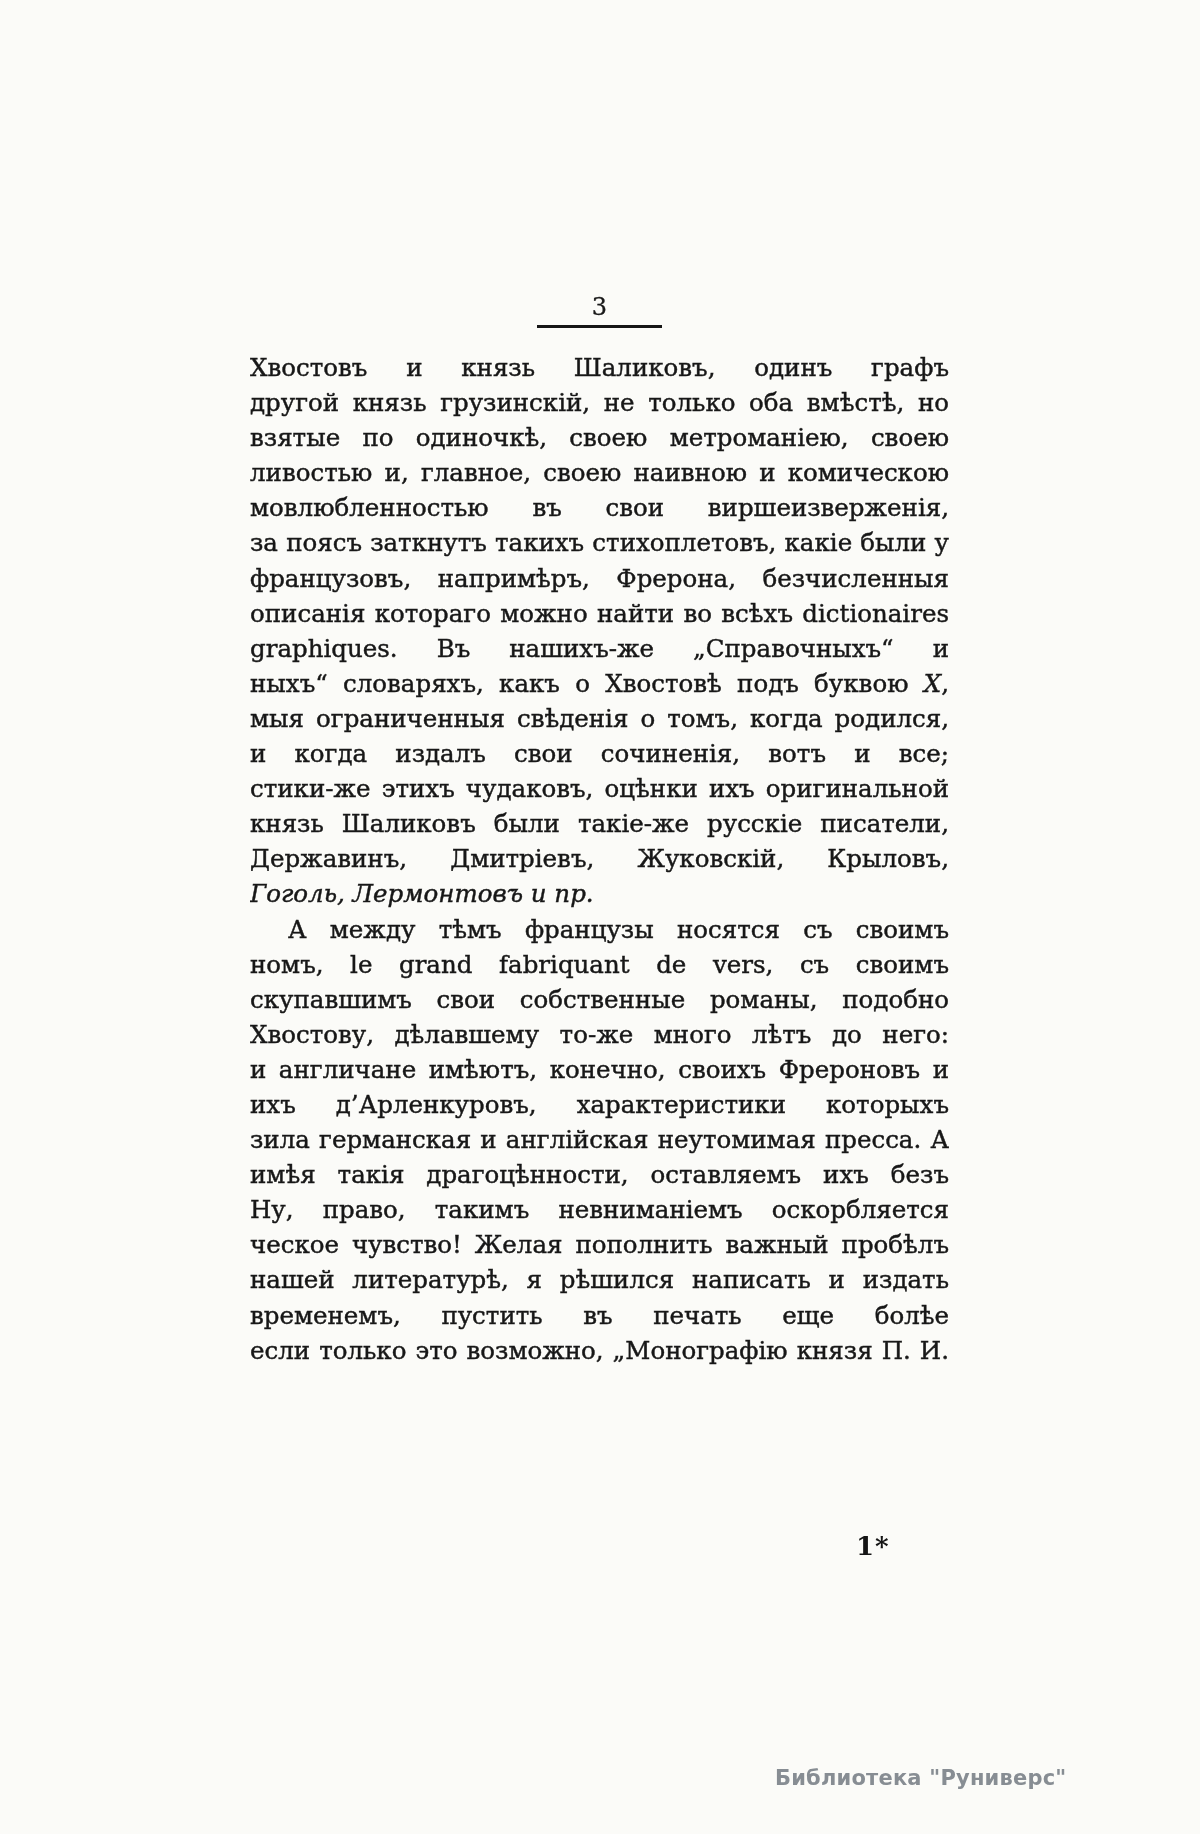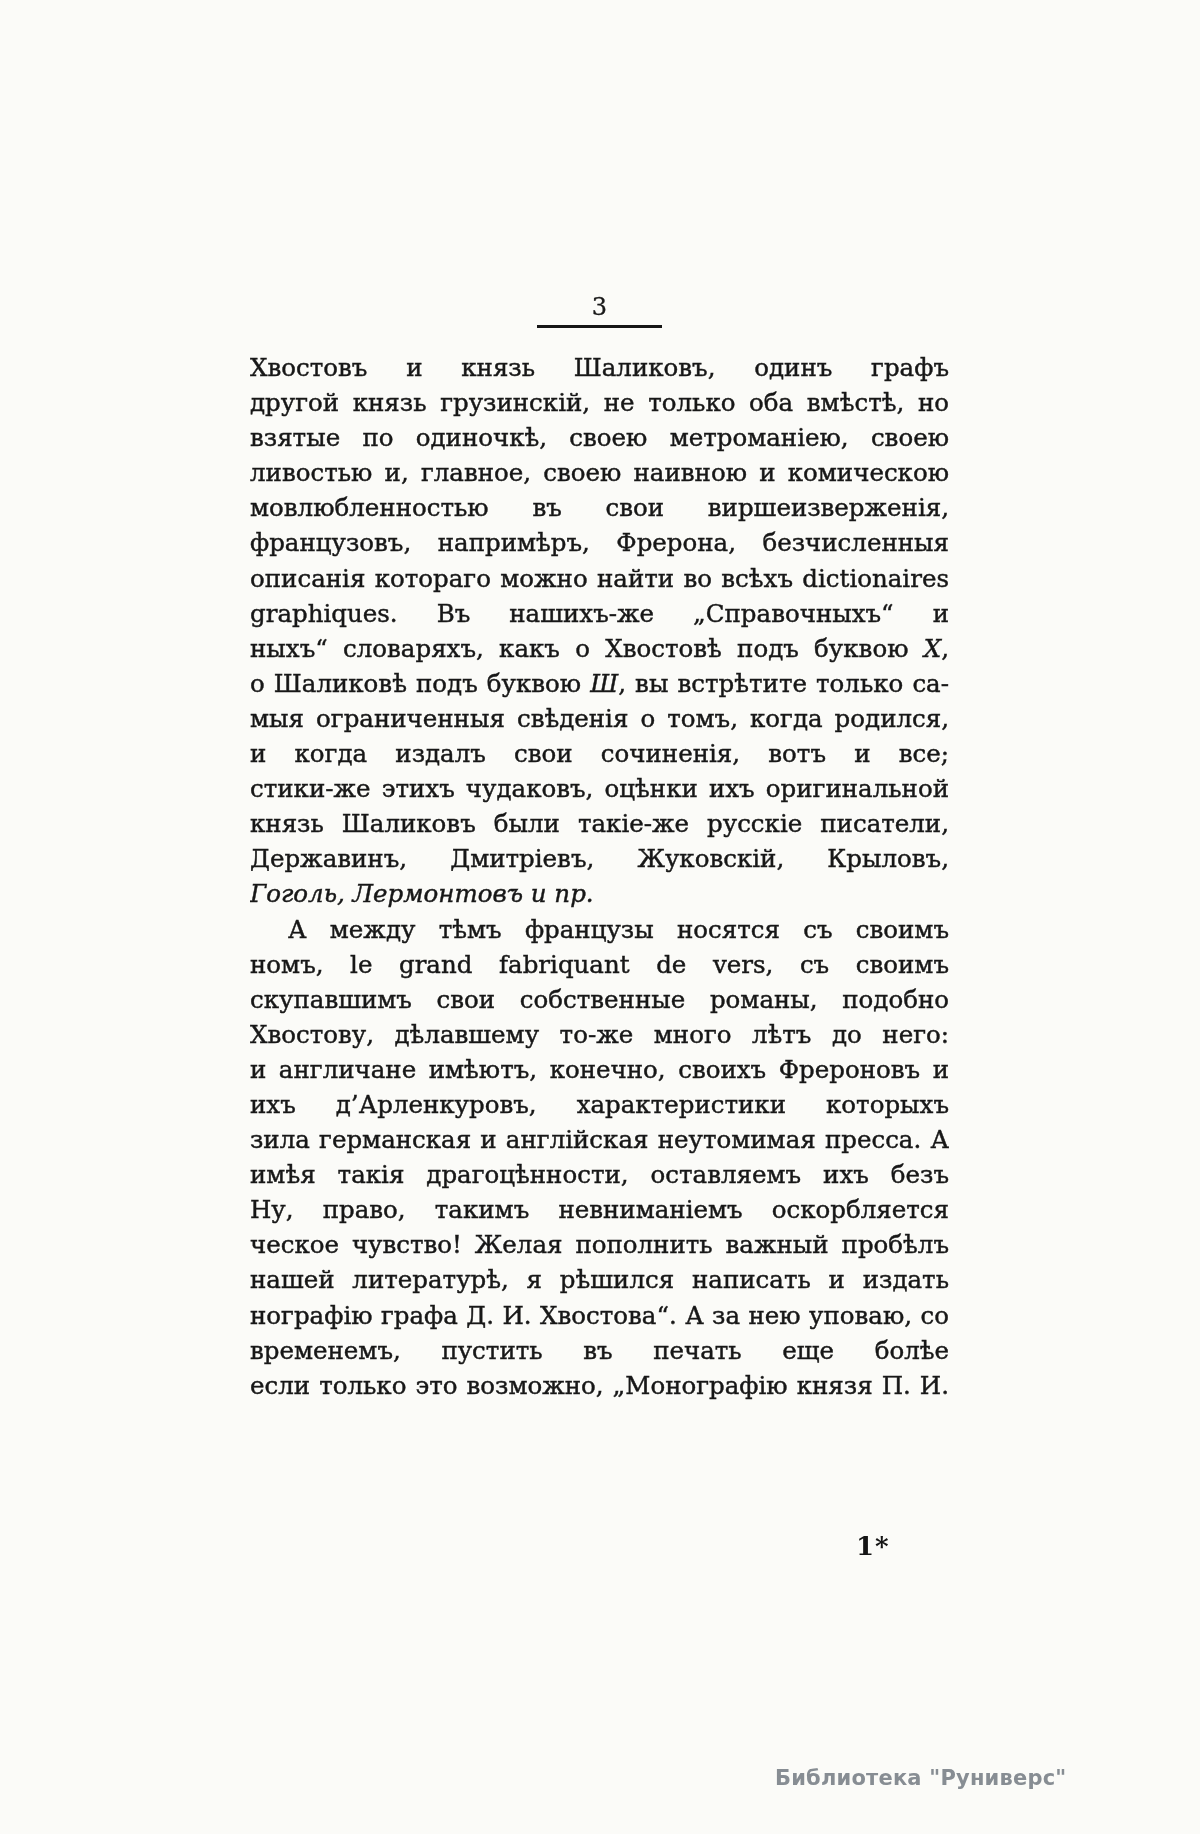--- a/index.html
+++ b/index.html
@@ -78,43 +78,42 @@
   <div class="page-number">3</div>
 
   <div class="header-rule"></div>
 
   <div class="textblock">
       <div class="line"><span>Хвостовъ и князь Шаликовъ, одинъ графъ сардинскій,</span></div>
       <div class="line"><span>другой князь грузинскій, не только оба вмѣстѣ, но даже</span></div>
       <div class="line"><span>взятые по одиночкѣ, своею метроманіею, своею назой-</span></div>
       <div class="line"><span>ливостью и, главное, своею наивною и комическою са-</span></div>
       <div class="line"><span>мовлюбленностью въ свои виршеизверженія, положительно</span></div>
+      <div class="line"><span>за поясъ заткнутъ такихъ стихоплетовъ, какіе были у</span></div>
       <div class="line"><span>французовъ, напримѣръ, Фрерона, безчисленныя жизне-</span></div>
       <div class="line"><span>описанія котораго можно найти во всѣхъ dictionaires bio-</span></div>
       <div class="line"><span>graphiques. Въ нашихъ-же „Справочныхъ“ и „Настоль-</span></div>
       <div class="line"><span>ныхъ“ словаряхъ, какъ о Хвостовѣ подъ буквою </span><span class="it">X</span><span>, такъ</span></div>
-      <div class="line"><span>о Шаликовѣ подъ буквою </span><span class="it">Ш</span><span>, вы встрѣтите только са-</span></div>
       <div class="line"><span>мыя ограниченныя свѣденія о томъ, когда родился, умеръ</span></div>
       <div class="line"><span>и когда издалъ свои сочиненія, вотъ и все; характери-</span></div>
       <div class="line"><span>стики-же этихъ чудаковъ, оцѣнки ихъ оригинальной дѣя-</span></div>
       <div class="line"><span>князь Шаликовъ были такіе-же русскіе писатели, какъ</span></div>
       <div class="line"><span>Державинъ, Дмитріевъ, Жуковскій, Крыловъ, Пушкинъ,</span></div>
       <div class="line end"><span>Гоголь, Лермонтовъ и пр.</span></div>
       <div class="line indent"><span>А между тѣмъ французы носятся съ своимъ Фреро-</span></div>
       <div class="line"><span>номъ, le grand fabriquant de vers, съ своимъ д’Арленкуромъ,</span></div>
       <div class="line"><span>скупавшимъ свои собственные романы, подобно графу</span></div>
       <div class="line"><span>Хвостову, дѣлавшему то-же много лѣтъ до него: нѣмцы</span></div>
       <div class="line"><span>и англичане имѣютъ, конечно, своихъ Фрероновъ и сво-</span></div>
       <div class="line"><span>ихъ д’Арленкуровъ, характеристики которыхъ изобра-</span></div>
       <div class="line"><span>зила германская и англійская неутомимая пресса. А мы,</span></div>
       <div class="line"><span>имѣя такія драгоцѣнности, оставляемъ ихъ безъ вниманія.</span></div>
       <div class="line"><span>Ну, право, такимъ невниманіемъ оскорбляется патріоти-</span></div>
       <div class="line"><span>ческое чувство! Желая пополнить важный пробѣлъ въ</span></div>
       <div class="line"><span>нашей литературѣ, я рѣшился написать и издать „Мо-</span></div>
-      <div class="line"><span>нографію графа Д. И. Хвостова“. А за нею уповаю, со</span></div>
       <div class="line"><span>временемъ, пустить въ печать еще болѣе интересную,</span></div>
       <div class="line"><span>если только это возможно, „Монографію князя П. И.</span></div>
     </div>
 
   <div class="footer-sig">1*</div>
 
   <div class="watermark">Библиотека "Руниверс"</div>
 
 </div>
 

